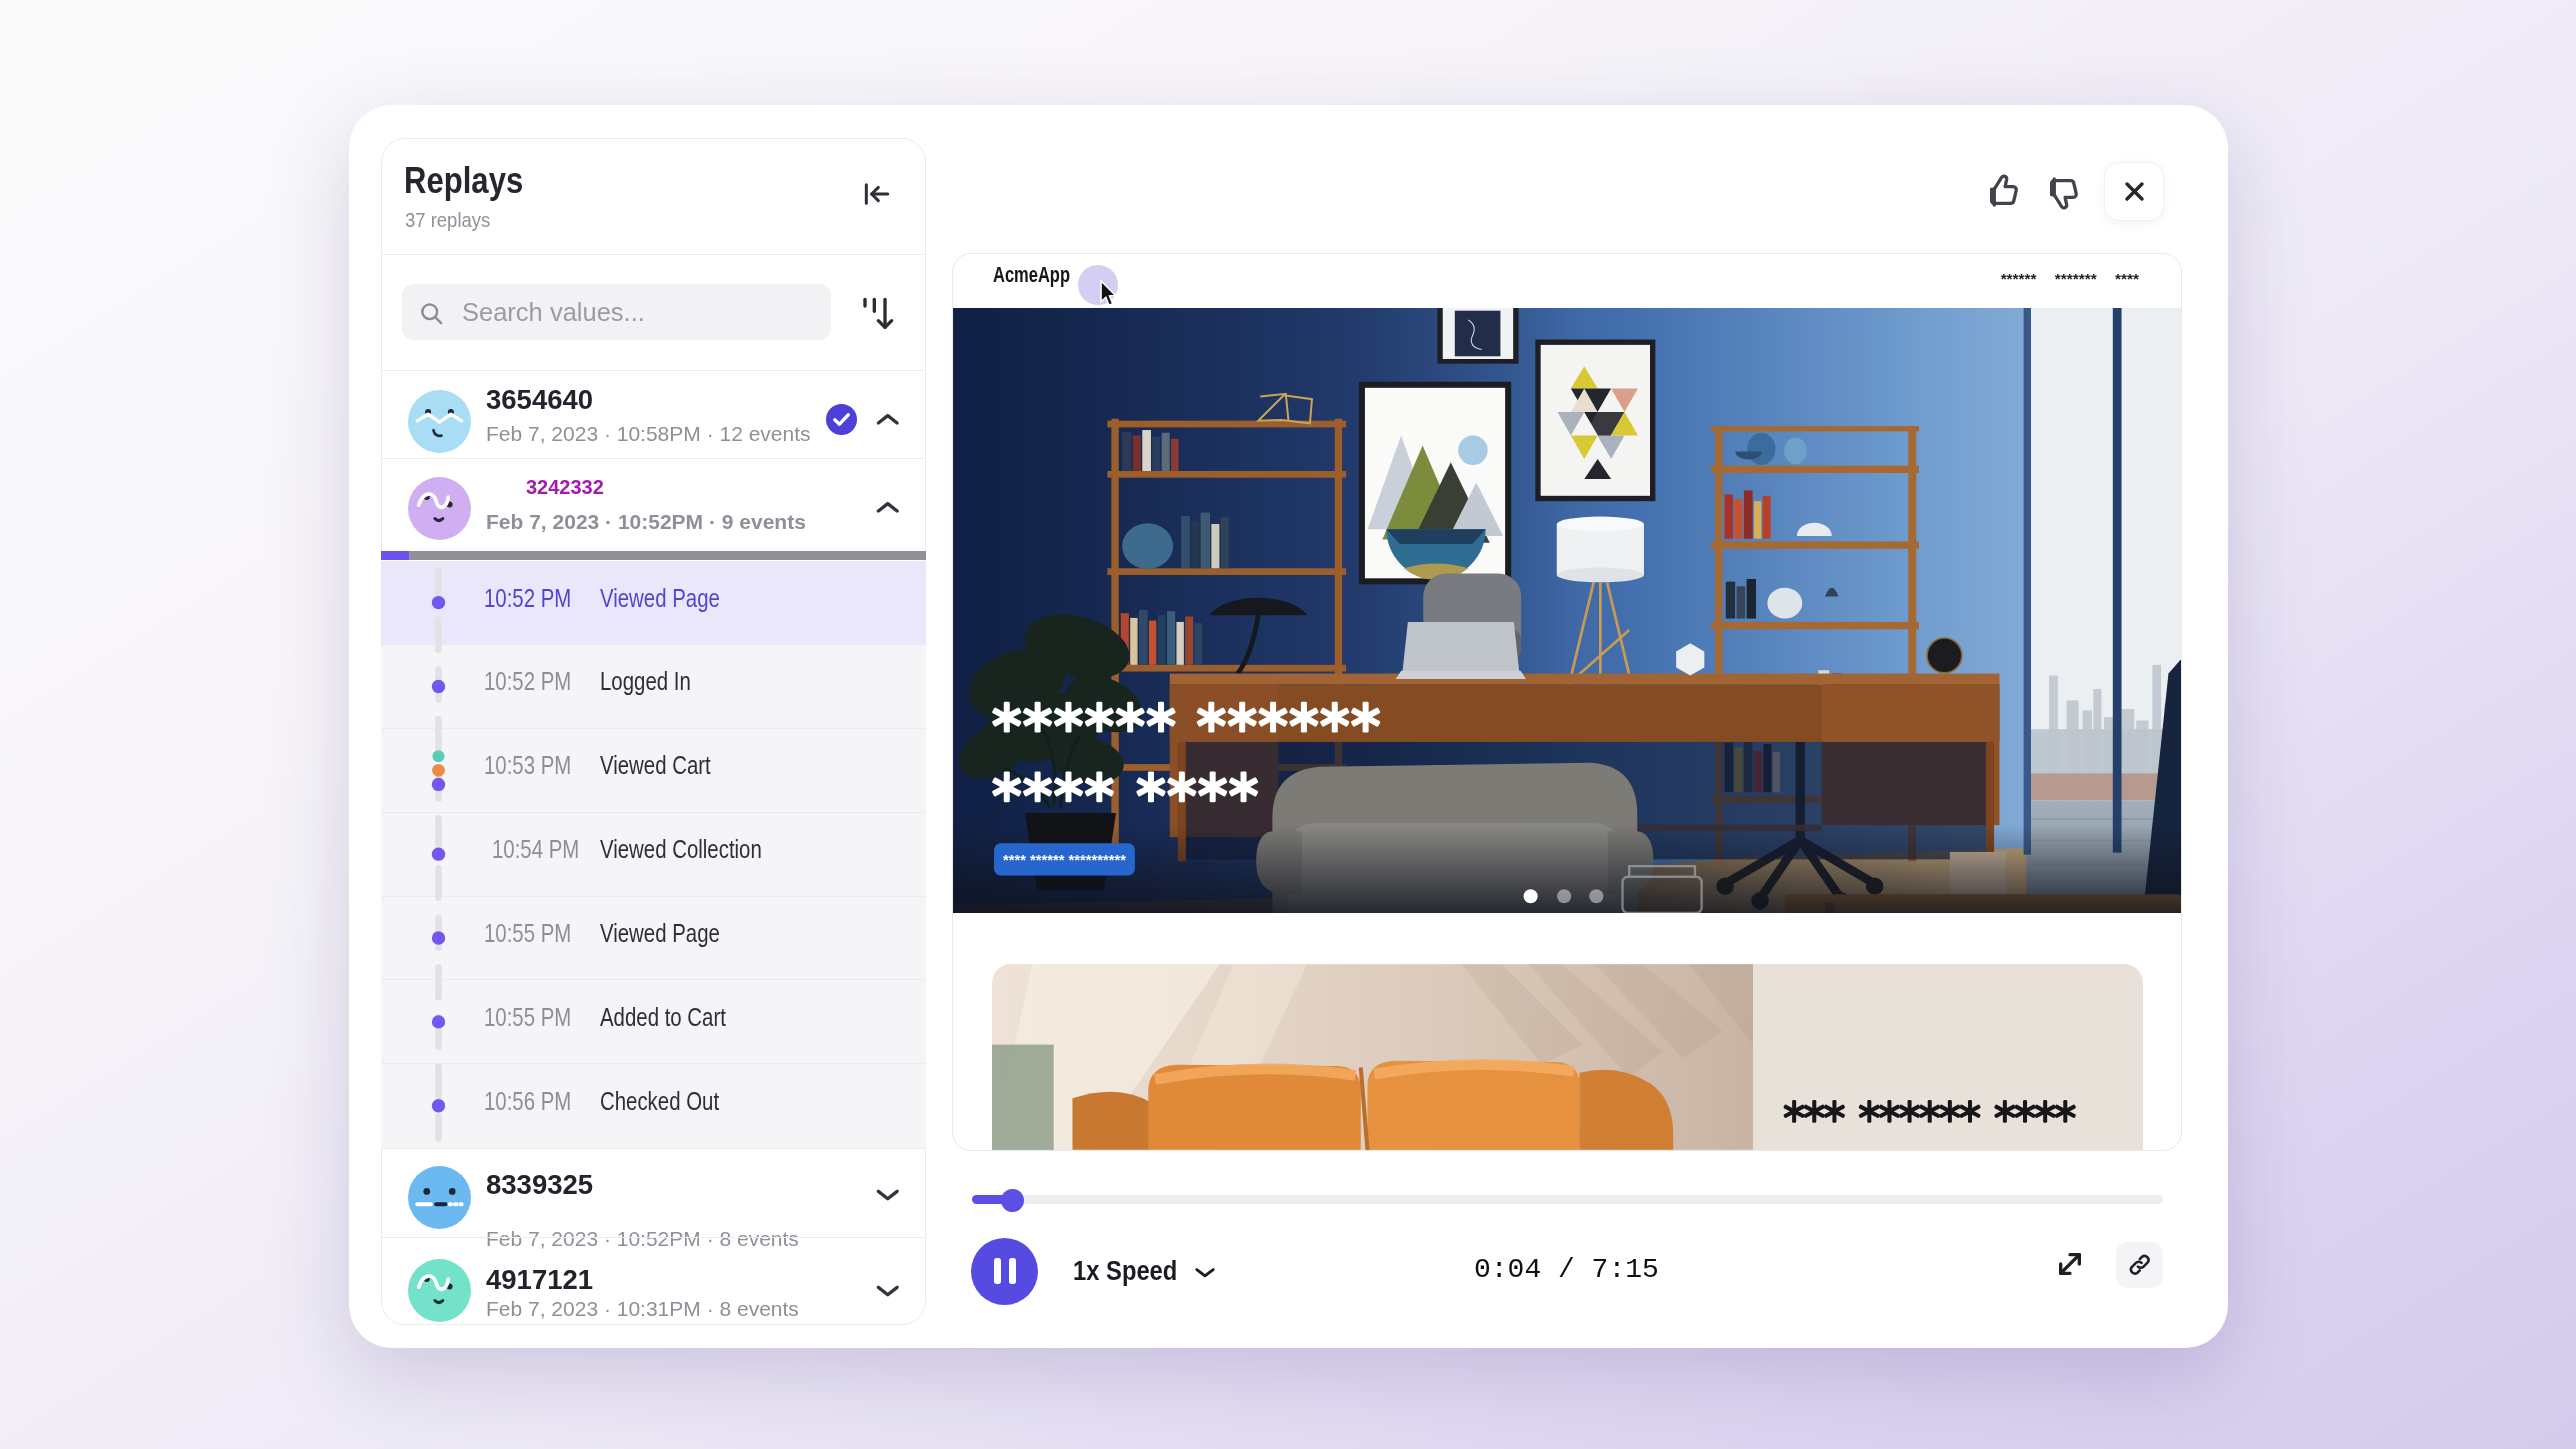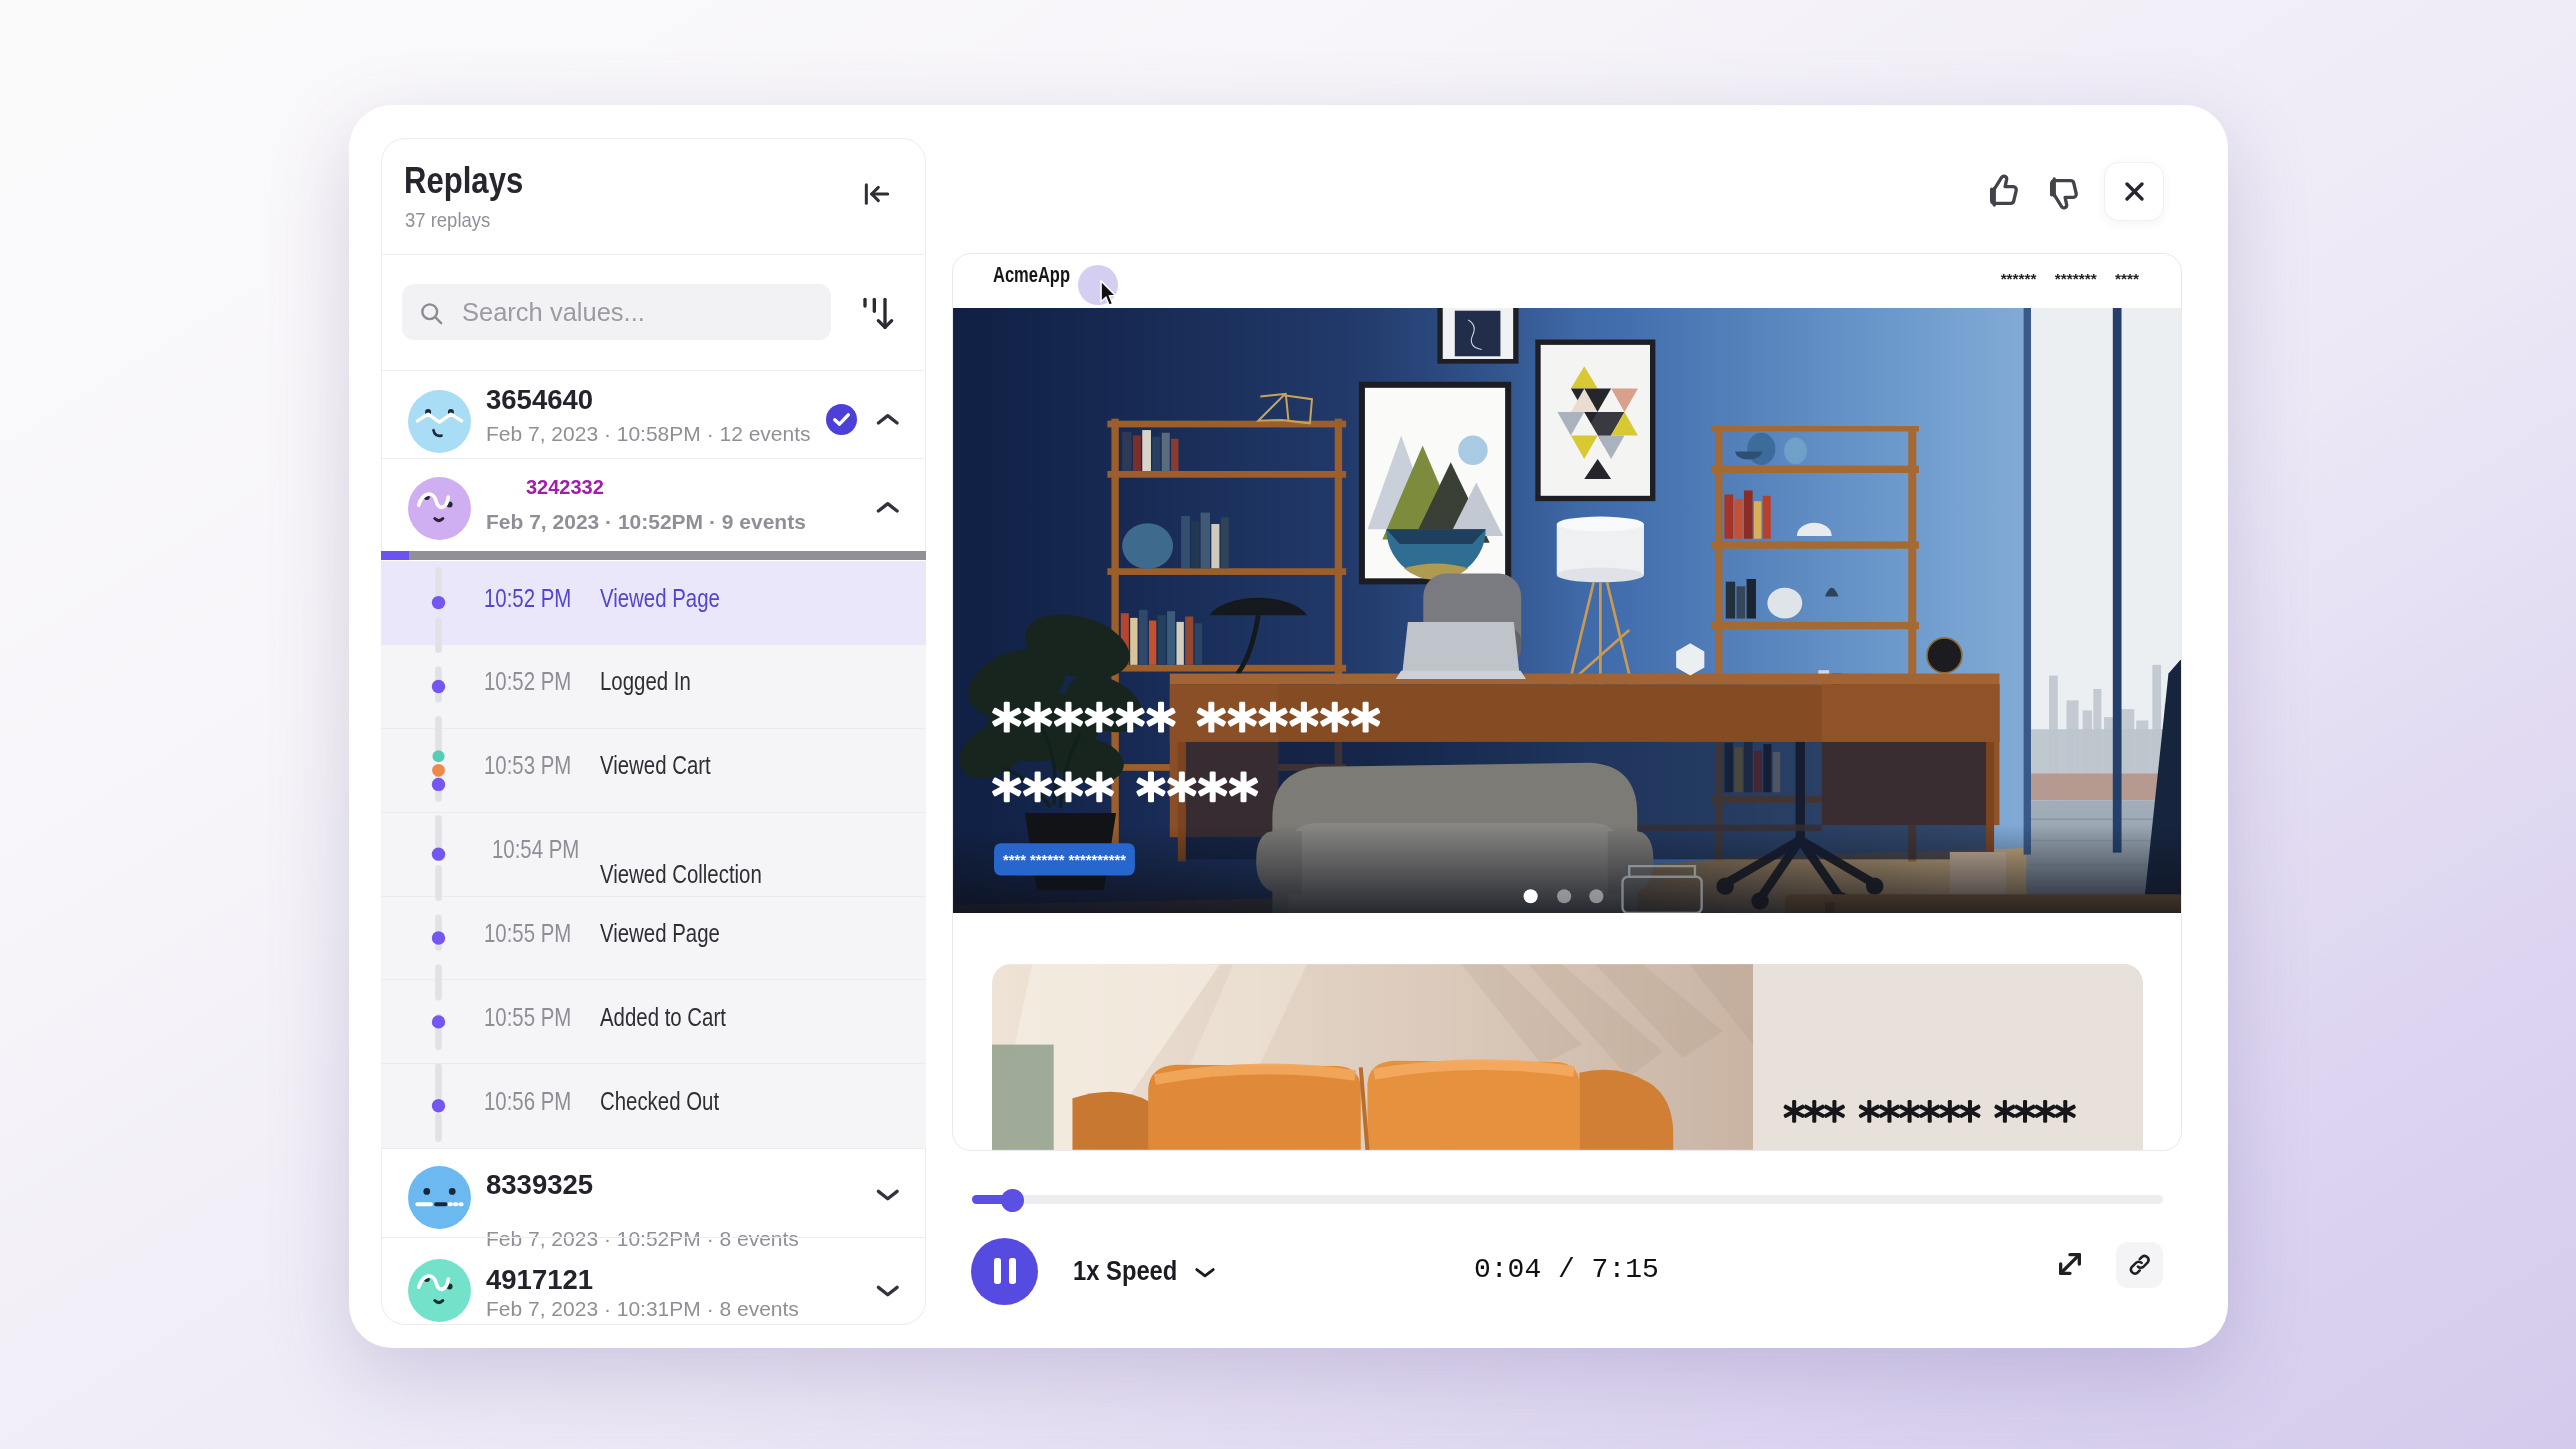--- a/index.html
+++ b/index.html
@@ -97,21 +97,21 @@
   <circle cx="14" cy="687" r="10" fill="#7456f1"></circle>
   <circle cx="14" cy="812" r="10" fill="#7456f1"></circle>
 </svg>
 <div class="abs" style="left:484px;top:586px;font-size:25.5px;color:#5146cc;line-height:25.5px;"><span class="sq">10:52 PM</span></div>
 <div class="abs" style="left:600px;top:586px;font-size:25.5px;color:#5146cc;line-height:25.5px;"><span class="sq">Viewed Page</span></div>
 <div class="abs" style="left:484px;top:669px;font-size:25.5px;color:#8e8e96;line-height:25.5px;"><span class="sq">10:52 PM</span></div>
 <div class="abs" style="left:600px;top:669px;font-size:25.5px;color:#2e2e36;line-height:25.5px;"><span class="sq">Logged In</span></div>
 <div class="abs" style="left:484px;top:753px;font-size:25.5px;color:#8e8e96;line-height:25.5px;"><span class="sq">10:53 PM</span></div>
 <div class="abs" style="left:600px;top:753px;font-size:25.5px;color:#2e2e36;line-height:25.5px;"><span class="sq">Viewed Cart</span></div>
 <div class="abs" style="left:492px;top:837px;font-size:25.5px;color:#8e8e96;line-height:25.5px;"><span class="sq">10:54 PM</span></div>
-<div class="abs" style="left:600px;top:837px;font-size:25.5px;color:#2e2e36;line-height:25.5px;margin-top:25px;"><span class="sq">Viewed Collection</span></div>
+<div class="abs" style="left:600px;top:837px;font-size:25.5px;color:#2e2e36;line-height:25.5px;"><span class="sq">Viewed Collection</span></div>
 <div class="abs" style="left:484px;top:921px;font-size:25.5px;color:#8e8e96;line-height:25.5px;"><span class="sq">10:55 PM</span></div>
 <div class="abs" style="left:600px;top:921px;font-size:25.5px;color:#2e2e36;line-height:25.5px;"><span class="sq">Viewed Page</span></div>
 <div class="abs" style="left:484px;top:1005px;font-size:25.5px;color:#8e8e96;line-height:25.5px;"><span class="sq">10:55 PM</span></div>
 <div class="abs" style="left:600px;top:1005px;font-size:25.5px;color:#2e2e36;line-height:25.5px;"><span class="sq">Added to Cart</span></div>
 <div class="abs" style="left:484px;top:1089px;font-size:25.5px;color:#8e8e96;line-height:25.5px;"><span class="sq">10:56 PM</span></div>
 <div class="abs" style="left:600px;top:1089px;font-size:25.5px;color:#2e2e36;line-height:25.5px;"><span class="sq">Checked Out</span></div>
 
 <div class="abs" style="left:381px;top:1148px;width:545px;height:1.3px;background:#ececee;"></div>
 <svg class="abs" style="left:408px;top:1166px;" width="63" height="63" viewBox="0 0 94 94">
   <circle cx="47" cy="47" r="47" fill="#6cb9f1"></circle>

